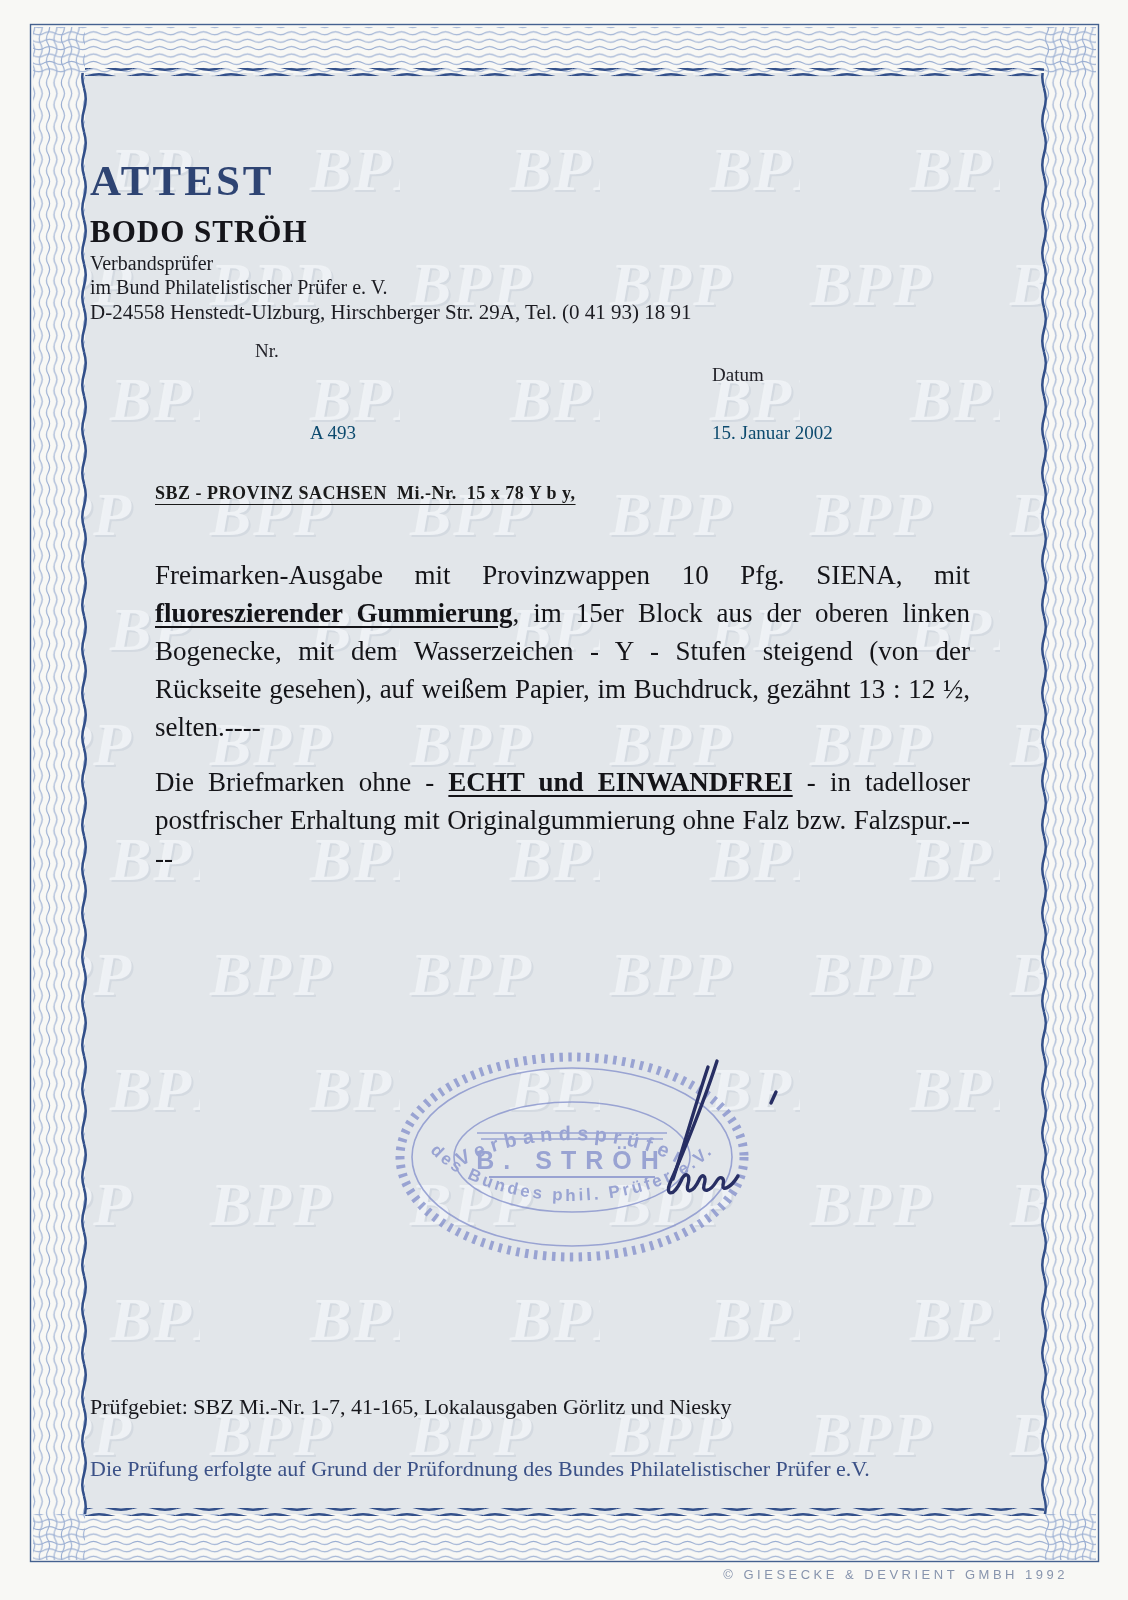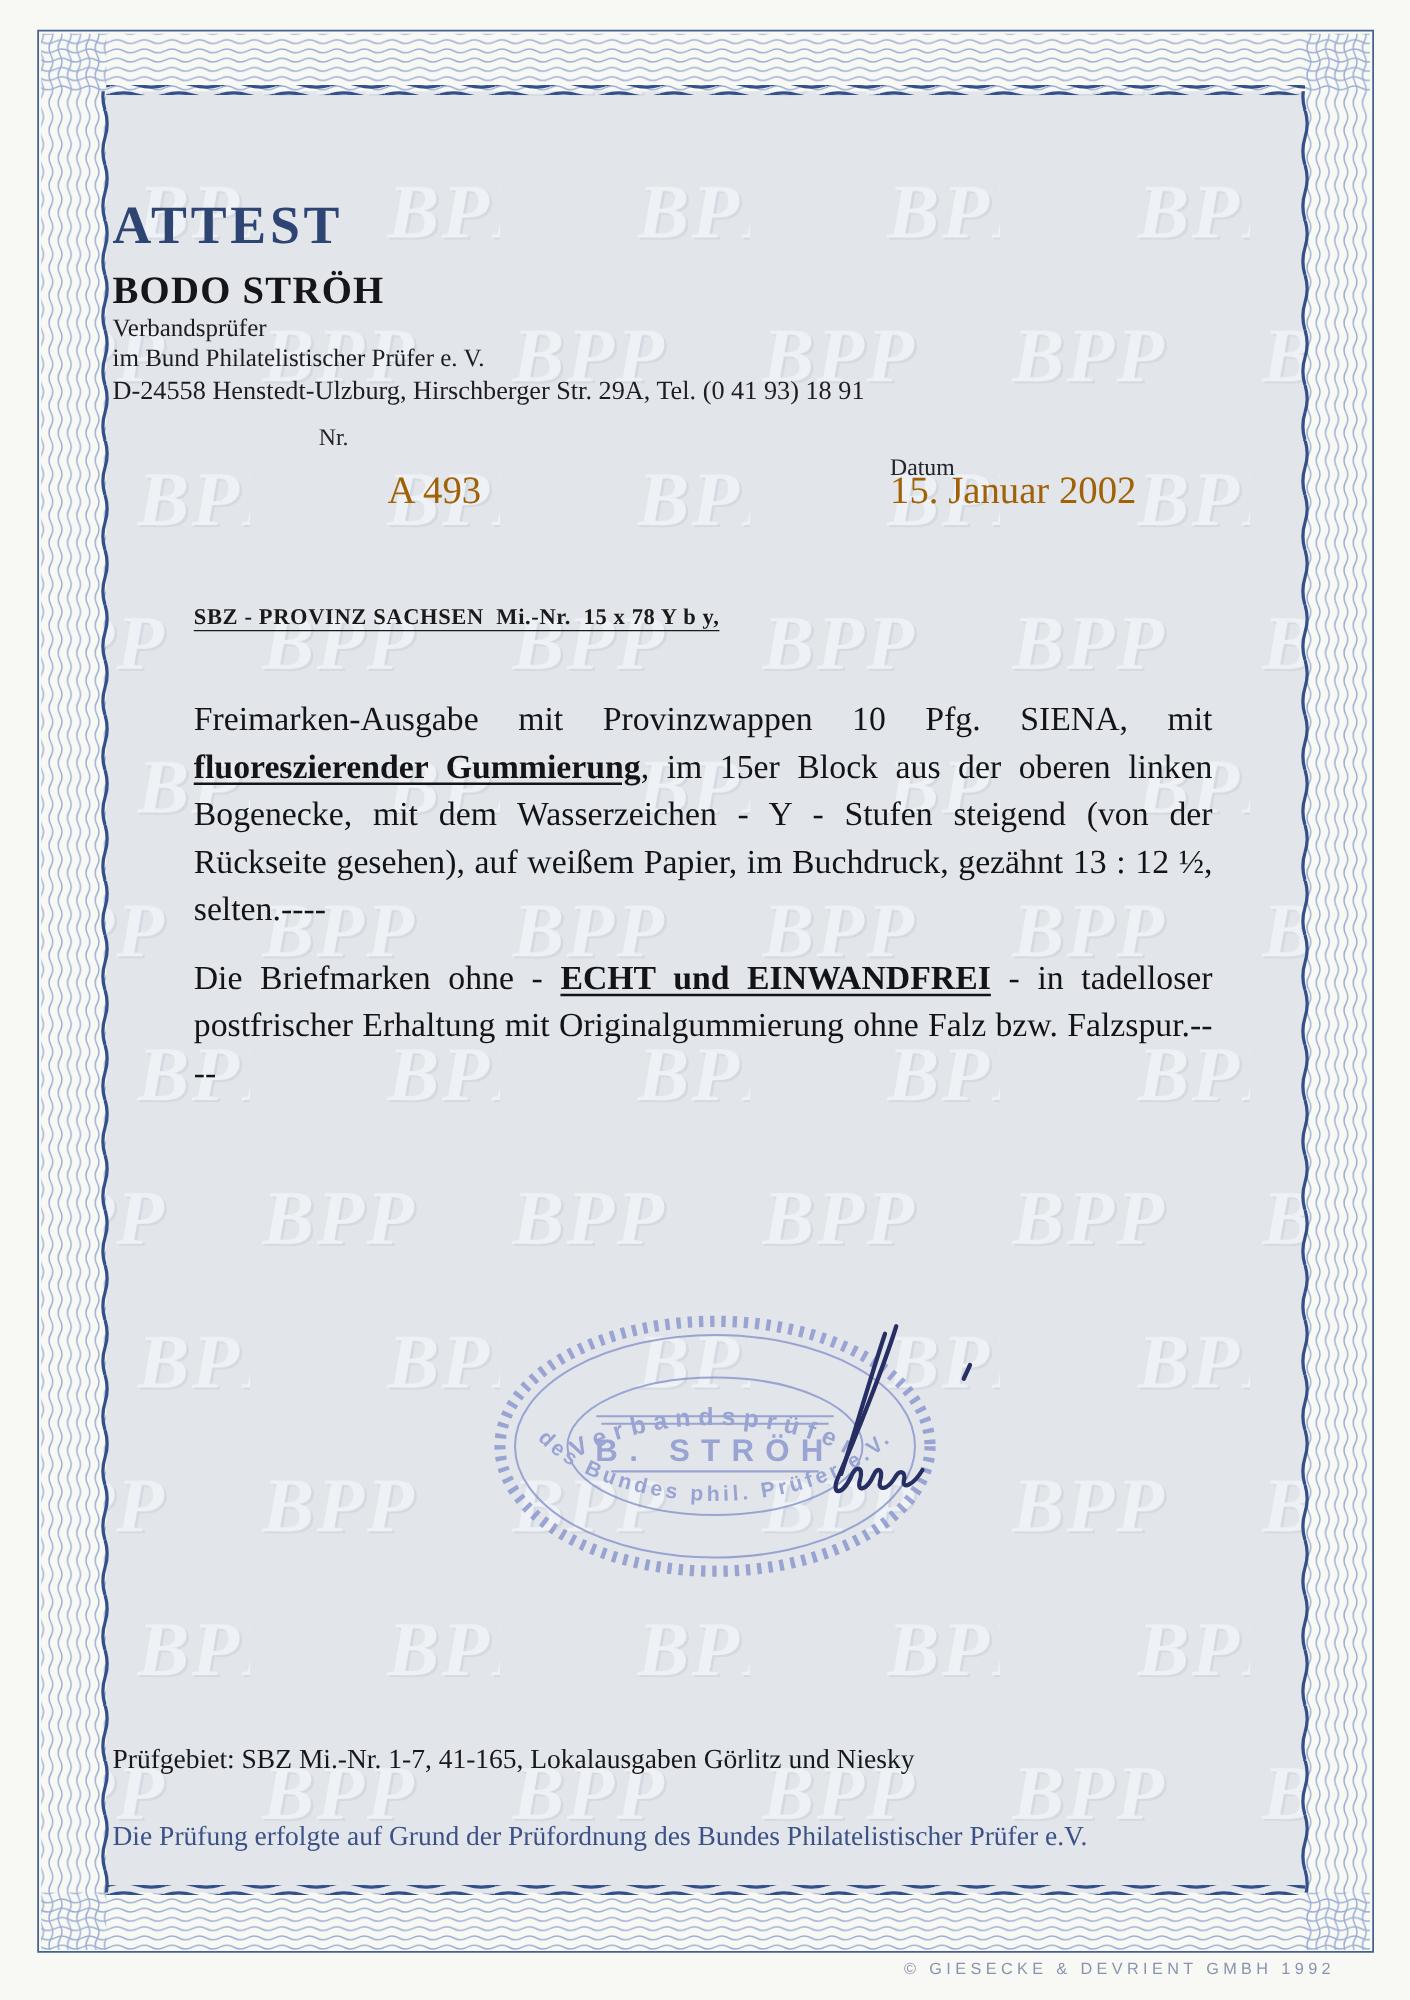--- a/index.html
+++ b/index.html
@@ -19,21 +19,21 @@
   .hline{position:absolute;width:100%;text-align:left;white-space:nowrap;}
   .attest{
     top:78px;font-size:43px;font-weight:bold;letter-spacing:3px;
     color:#2e4473;
   }
   .ename{top:136px;font-size:31px;font-weight:bold;letter-spacing:1px;color:#15151a;}
   .erole{top:174px;font-size:20px;color:#1c1c22;}
   .eassoc{top:198px;font-size:20px;color:#1c1c22;}
   .eaddr{top:222px;font-size:21px;color:#1c1c22;}
   .meta-label{position:absolute;font-size:19px;color:#23232a;}
-  .meta-value{position:absolute;font-size:31px;color:#a16207;}
+  .meta-value{position:absolute;font-size:19px;color:#0c4a6e;margin-top:48px;}
   .subject{
     position:absolute;left:65px;top:405px;width:815px;
     font-size:18px;font-weight:bold;letter-spacing:0.5px;
     text-decoration:underline;
     text-underline-offset:5px;
     white-space:pre;
   }
   .para{
     position:absolute;left:65px;width:815px;
     font-size:27px;line-height:38px;

